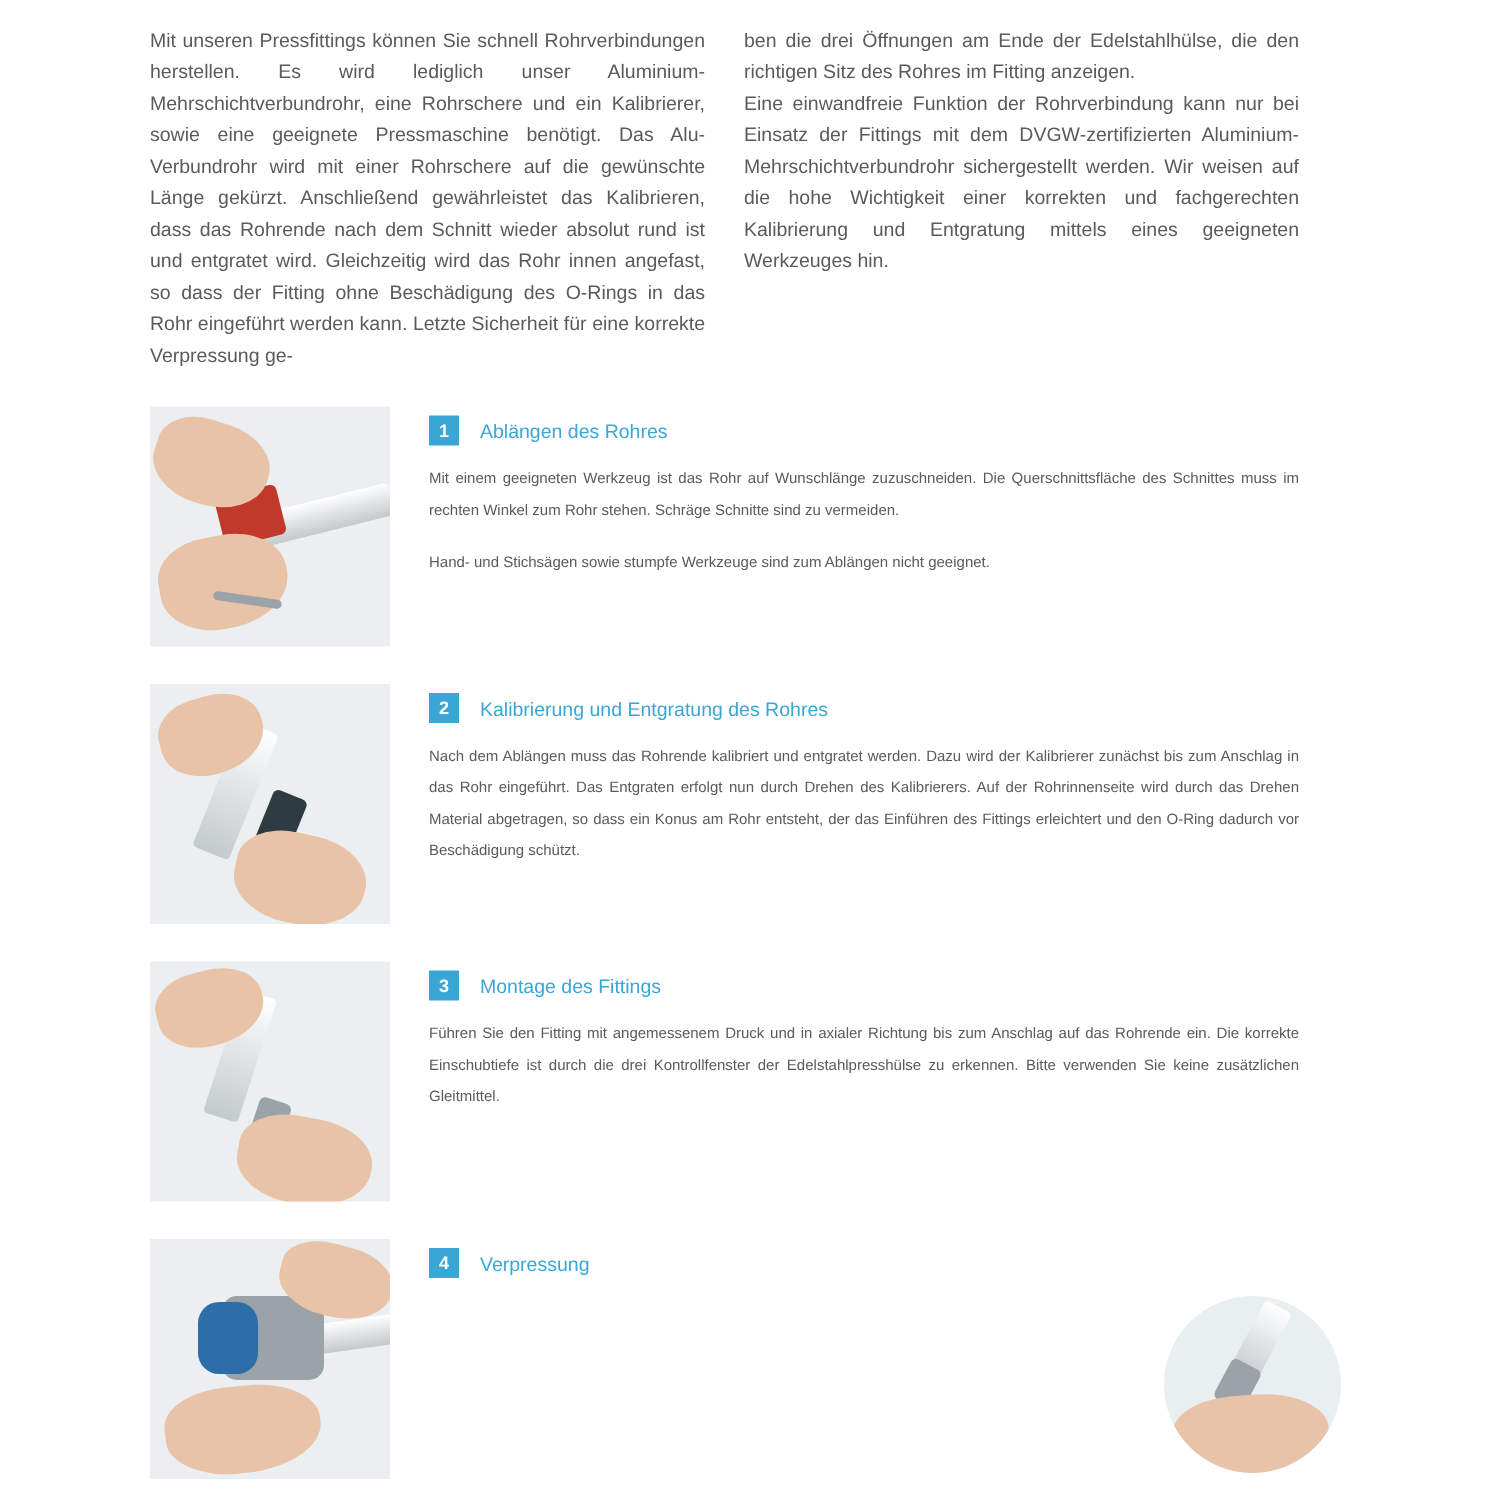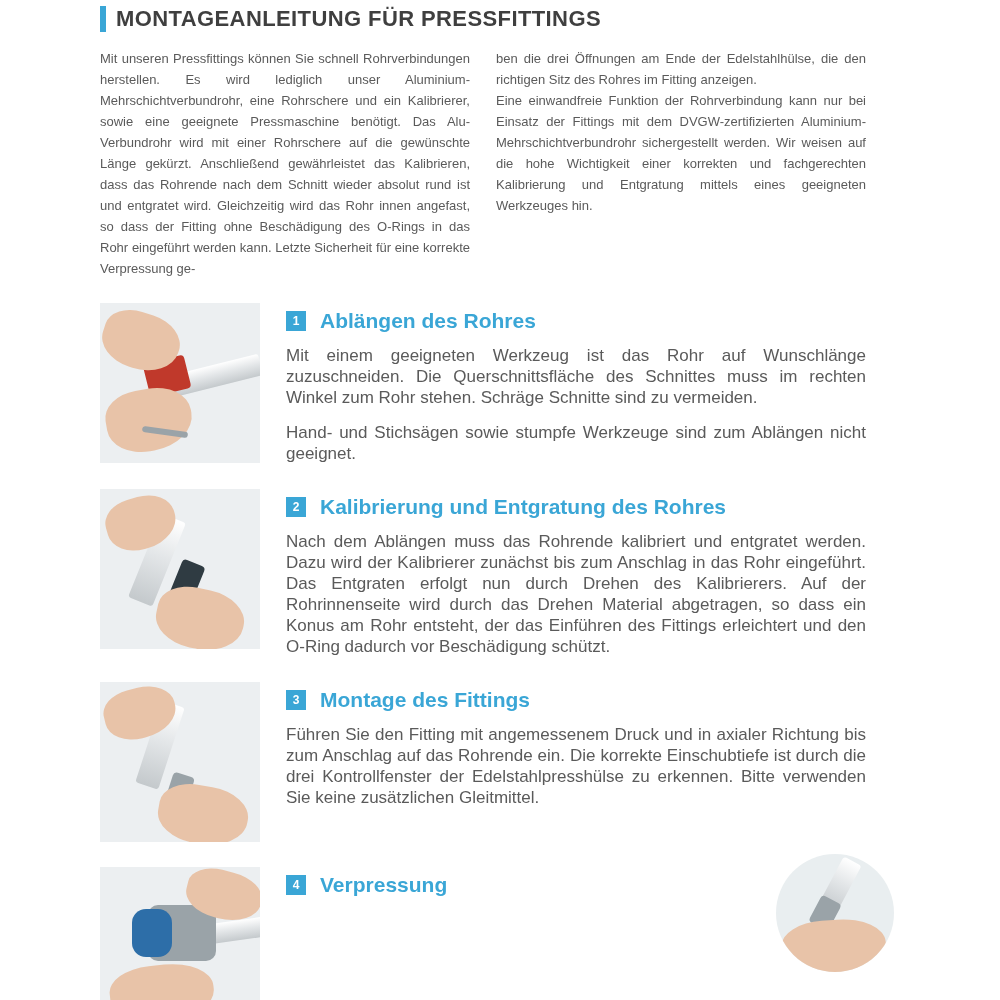--- a/index.html
+++ b/index.html
@@ -108,26 +108,26 @@
     font-size: 12px;
     font-weight: bold;
     display: flex;
     align-items: center;
     justify-content: center;
     flex: 0 0 auto;
   }
   .step-title {
     margin-left: 14px;
     color: #3aa6d6;
-    font-size: 21px;
-    font-weight: bold;
+    font-size: 13px;
+    font-weight: normal;
   }
   .step-body p {
     margin: 0 0 14px 0;
-    font-size: 17px;
+    font-size: 10px;
     line-height: 21px;
     text-align: justify;
     color: #5a5a5a;
   }
   .step-body p:last-child { margin-bottom: 0; }
 
   
   #step-1 { margin-top: 24px; }
   #step-2 { margin-top: 25px; }
   #step-3 { margin-top: 25px; }
@@ -175,24 +175,20 @@
     border-radius: 50%;
     background: #e9eef0;
     overflow: hidden;
   }
 </style>
 </head>
 <body>
 
 <div class="page">
 
-  <div class="title-row">
-    <div class="title-bar"></div>
-    <div class="title-text">Montageanleitung für Pressfittings</div>
-  </div>
 
   <div class="intro">
     <div class="col left">
       <p>Mit unseren Pressfittings können Sie schnell Rohrverbindungen herstellen. Es wird lediglich unser Aluminium-Mehrschichtverbundrohr, eine Rohrschere und ein Kalibrierer, sowie eine geeignete Pressmaschine benötigt. Das Alu-Verbundrohr wird mit einer Rohrschere auf die gewünschte Länge gekürzt. Anschließend gewährleistet das Kalibrieren, dass das Rohrende nach dem Schnitt wieder absolut rund ist und entgratet wird. Gleichzeitig wird das Rohr innen angefast, so dass der Fitting ohne Beschädigung des O-Rings in das Rohr eingeführt werden kann. Letzte Sicherheit für eine korrekte Verpressung ge-</p>
     </div>
     <div class="col right">
       <p>ben die drei Öffnungen am Ende der Edelstahlhülse, die den richtigen Sitz des Rohres im Fitting anzeigen.</p>
       <p class="note-body">Eine einwandfreie Funktion der Rohrverbindung kann nur bei Einsatz der Fittings mit dem DVGW-zertifizierten Aluminium-Mehrschichtverbundrohr sichergestellt werden. Wir weisen auf die hohe Wichtigkeit einer korrekten und fachgerechten Kalibrierung und Entgratung mittels eines geeigneten Werkzeuges hin.</p>
     </div>
   </div>

